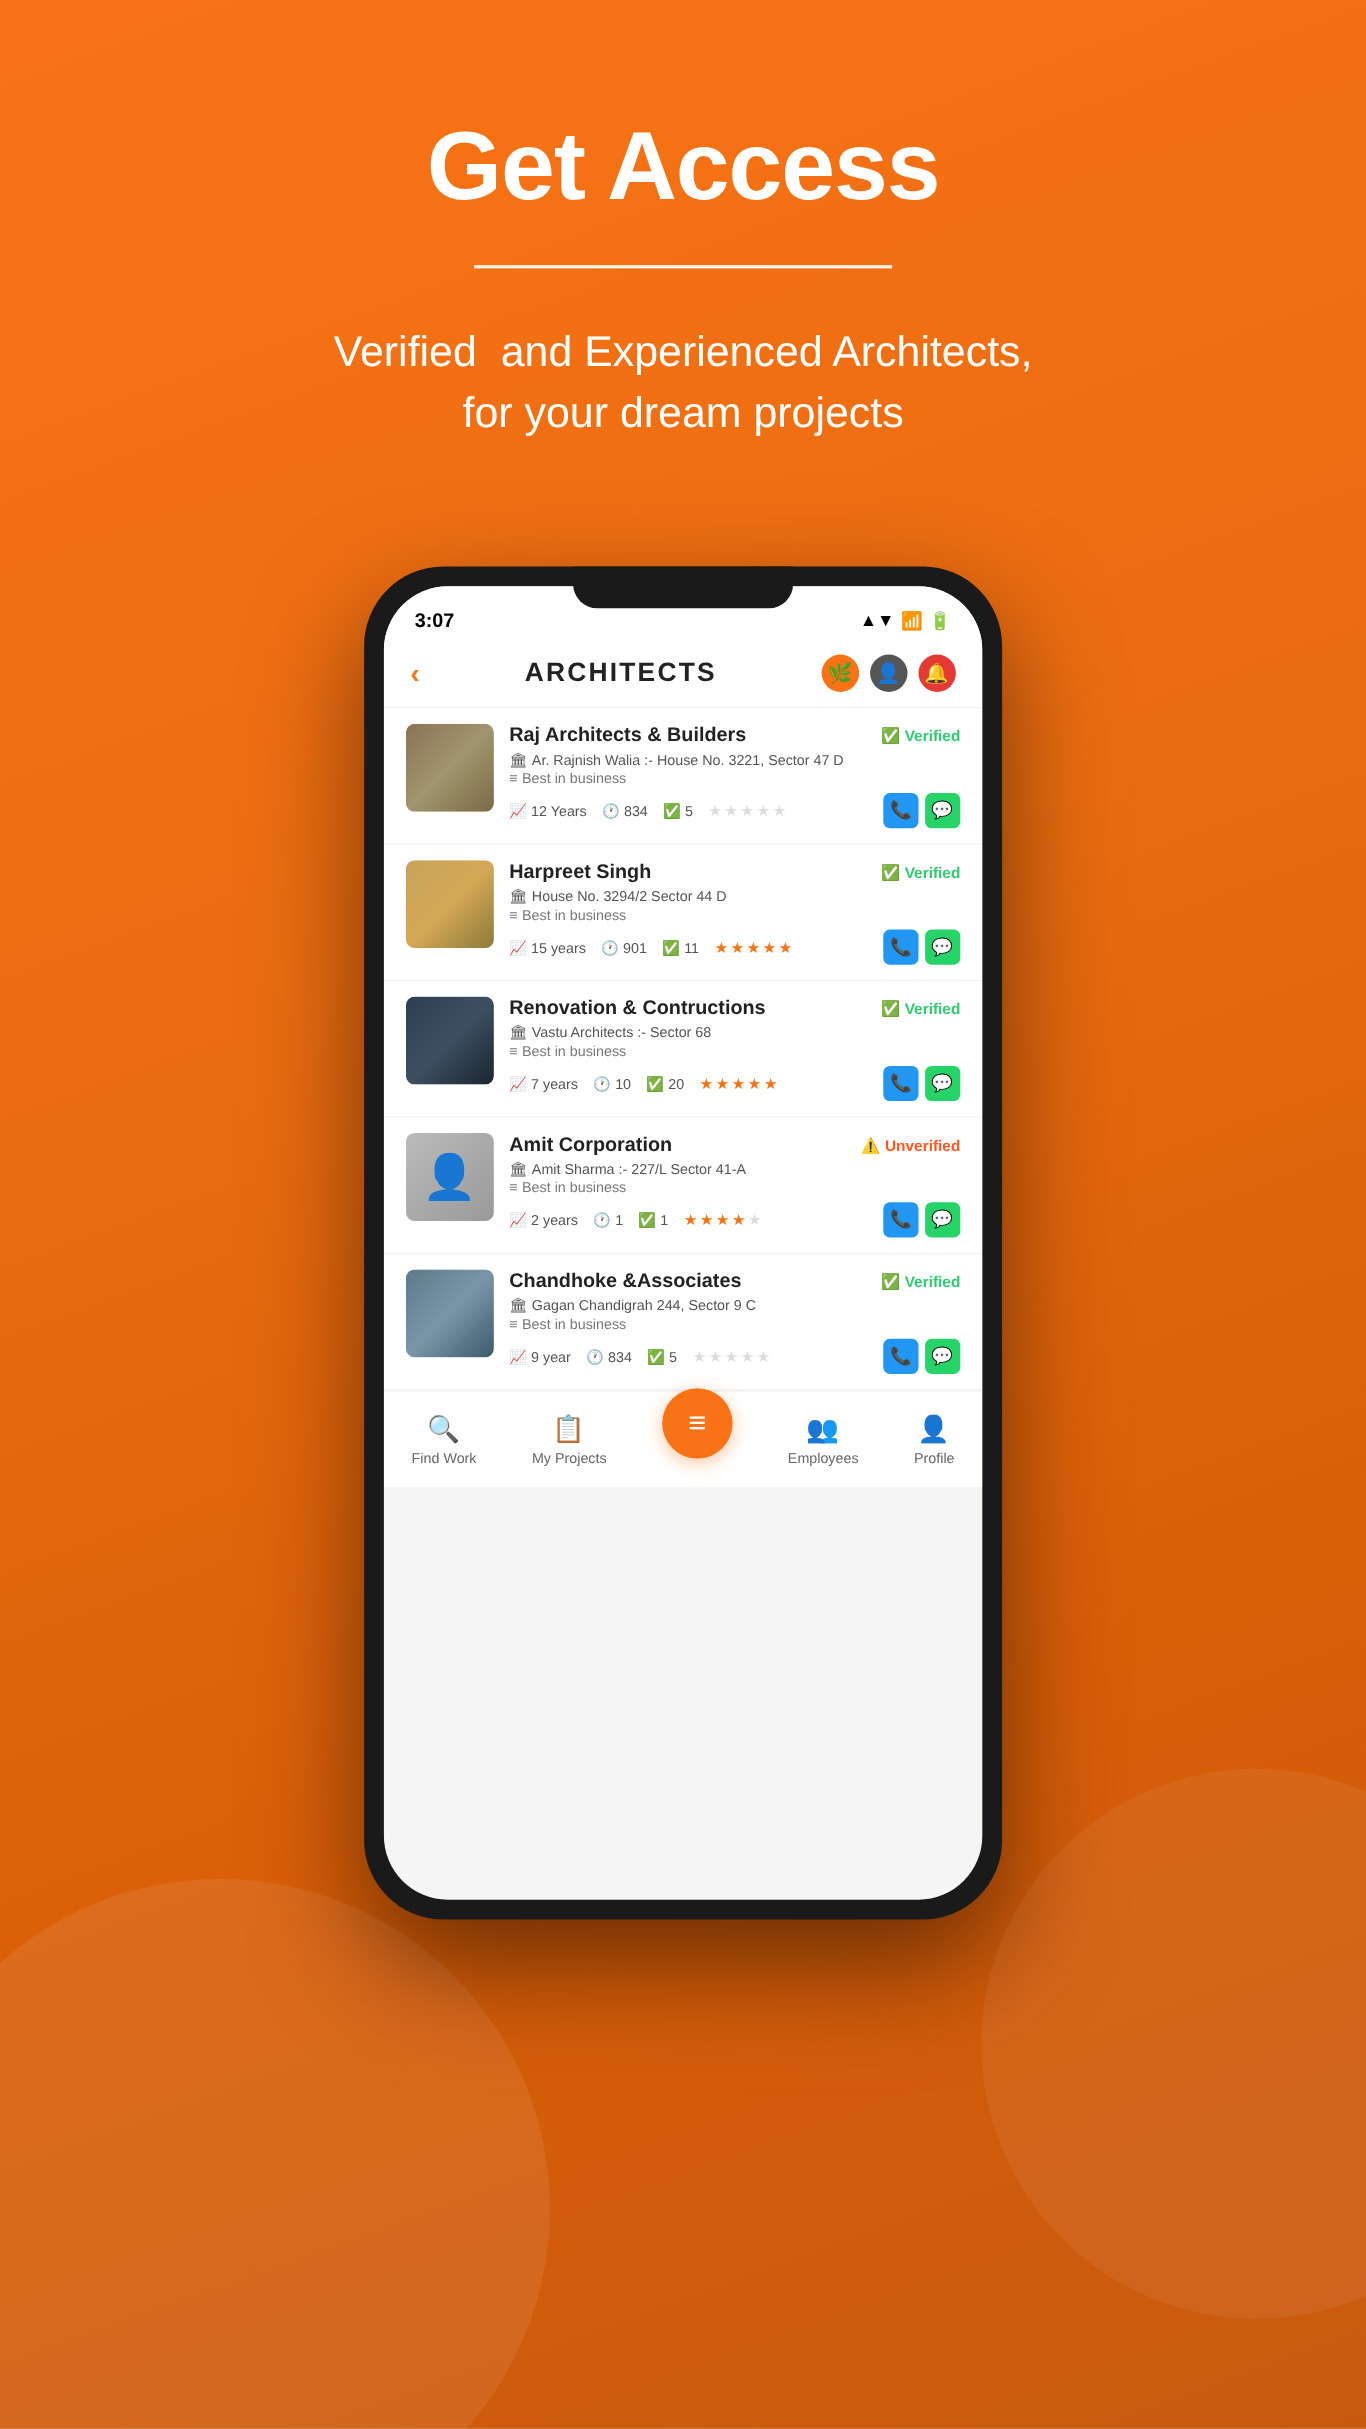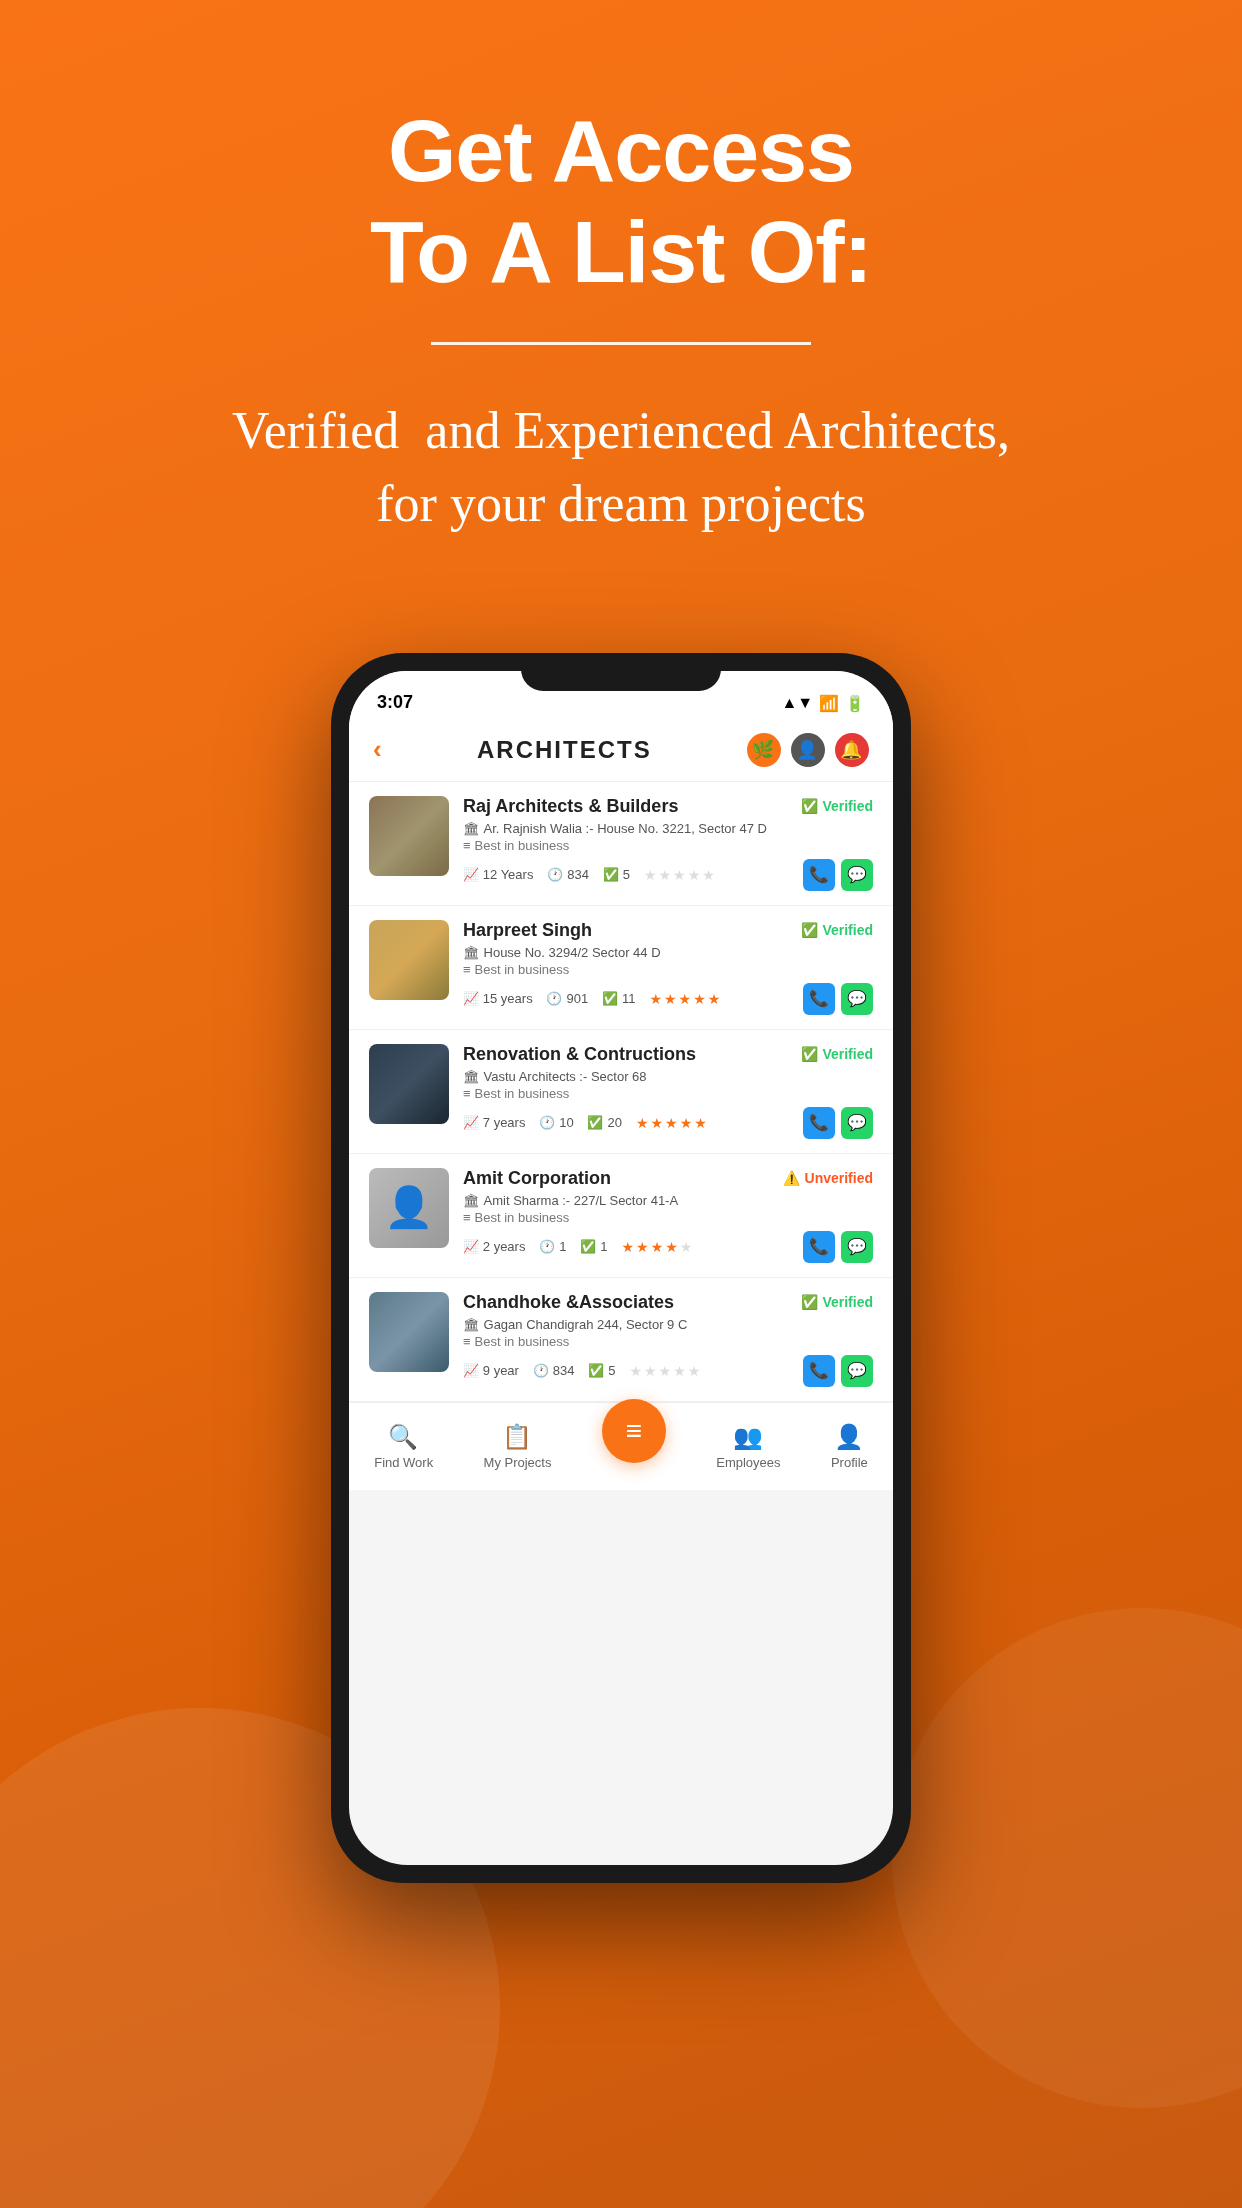--- a/index.html
+++ b/index.html
@@ -46,25 +46,24 @@
     }
     .divider-line {
       width: 380px;
       height: 3px;
       background: white;
       margin: 40px auto 50px;
       opacity: 0.9;
     }
     .subtitle {
       color: white;
-      font-size: 52px;
+      font-size: 39px;
       font-weight: 400;
       line-height: 1.4;
       padding: 0 80px;
-      font-family: Liberation Serif, serif;
     }
 
     
     .phone-container {
       display: flex;
       justify-content: center;
       align-items: flex-start;
       margin-top: 60px;
     }
     .phone {
@@ -312,21 +311,20 @@
   </style>
 </head>
 <body>
 
 <div class="bg-circle-1"></div>
 <div class="bg-circle-2"></div>
 
 <div class="header-section">
   <h1 class="main-title">
     <span>Get Access</span><br>
-    <span>To A List Of:</span>
   </h1>
   <div class="divider-line"></div>
   <p class="subtitle">
     Verified &nbsp;and Experienced Architects,<br>for your dream projects
   </p>
 </div>
 
 <div class="phone-container">
   <div class="phone">
     <div class="notch"></div>

